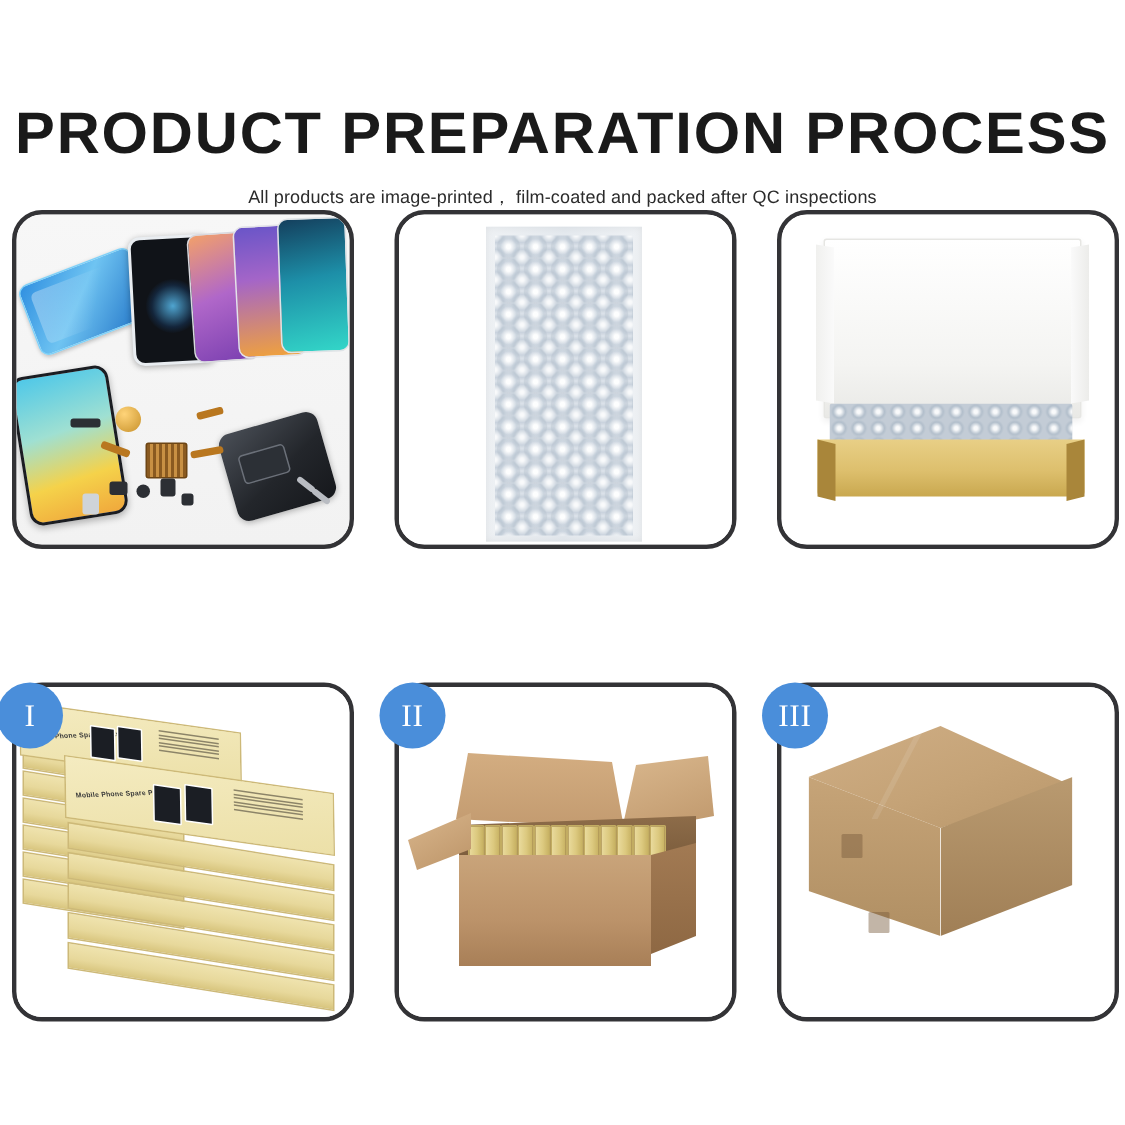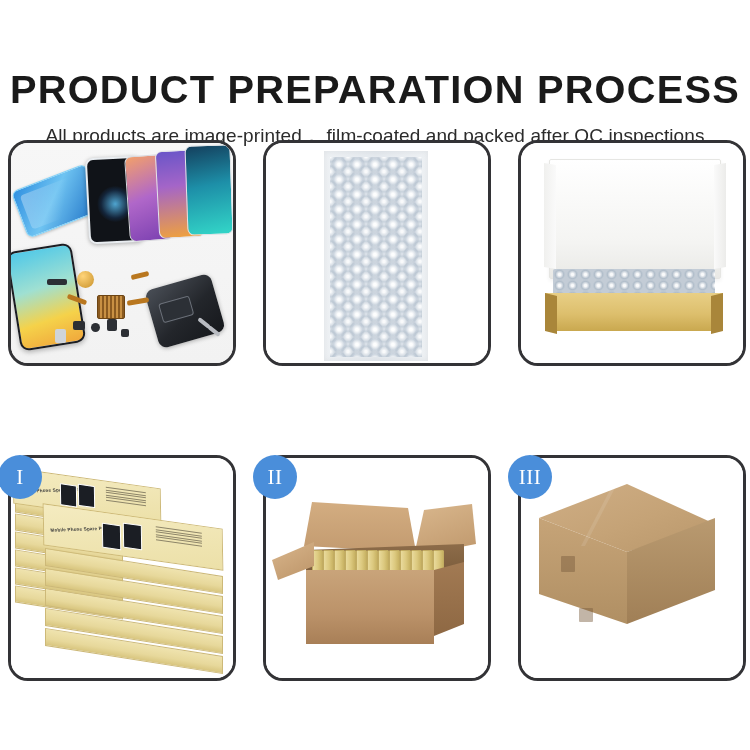--- a/index.html
+++ b/index.html
@@ -15,21 +15,21 @@
   .header{position:absolute;left:0;top:0;width:750px;text-align:center;margin-top:40px;}
   .title{
     margin:0;padding-top:30px;
     font-family:"Liberation Sans", sans-serif;
     font-size:39px;font-weight:bold;letter-spacing:1.2px;
     color:#1a1a1a;line-height:1;
     transform:scaleX(1.02);
   }
   .subtitle{
     margin:0;padding-top:14px;
-    font-size:19px;font-weight:normal;color:#2b2b2b;
+    font-size:12px;font-weight:normal;color:#2b2b2b;
     letter-spacing:.1px;
   }
 
   
   .grid{position:absolute;left:8px;top:140px;width:734px;height:600px;}
   .card{
     position:absolute;
     width:228px;height:226px;
     border:3px solid #333336;
     border-radius:20px;

